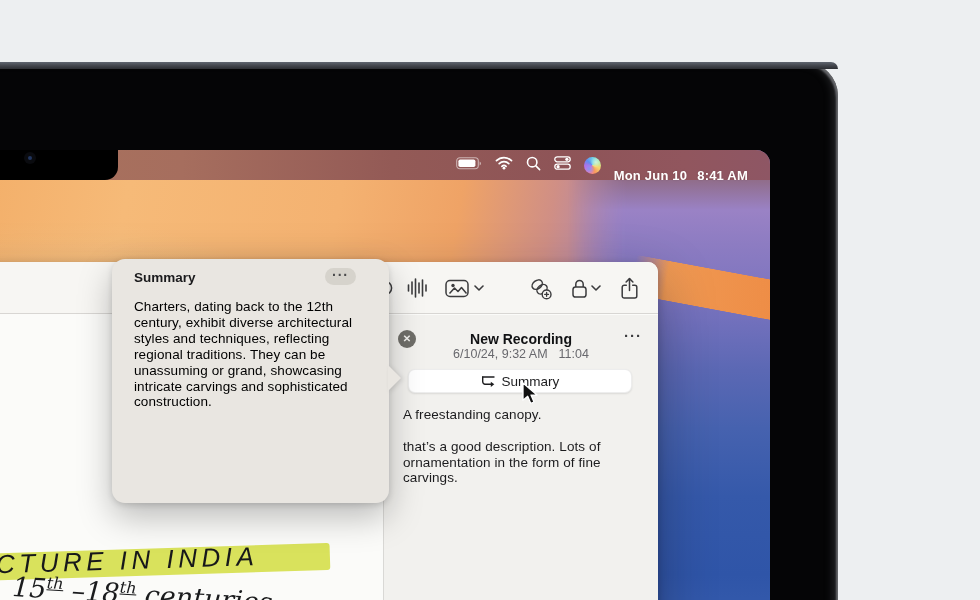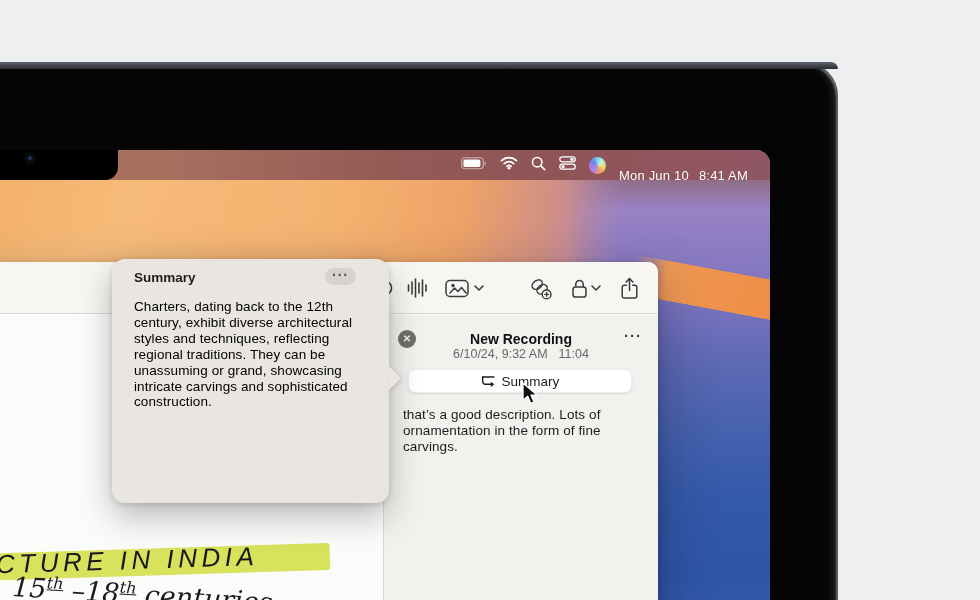--- a/index.html
+++ b/index.html
@@ -29,21 +29,21 @@
   .orange-band{position:absolute;left:702px;top:118px;width:150px;height:40px;
       background:linear-gradient(90deg,#f09d57,#ee8c45);
       transform:rotate(10.5deg);border-radius:4px;
       -webkit-mask:linear-gradient(to right,transparent 0,#000 34px);
       mask:linear-gradient(to right,transparent 0,#000 34px);}
 
   
   .menubar{position:absolute;left:0;top:0;width:840px;height:30px;
       background:linear-gradient(90deg,#aa745c 0%,#a66e5e 30%,#935a56 55%,#8e5457 75%,#91565e 90%,#8e5664 100%);}
   .menubar-items{position:absolute;right:22px;top:0;height:30px;display:flex;align-items:center;gap:13px;}
-  .mb-clock{color:#fff;font-size:13px;font-weight:normal;letter-spacing:.2px;display:flex;gap:10px;
+  .mb-clock{color:#fff;font-size:13px;font-weight:bold;letter-spacing:.2px;display:flex;gap:10px;
             text-shadow:0 0 2px rgba(0,0,0,.15);white-space:nowrap;margin-top:20px;}
   .siri-orb{width:17px;height:17px;border-radius:50%;
       background:
         radial-gradient(8px 8px at 30% 70%, rgba(120,150,255,.9), rgba(120,150,255,0) 70%),
         radial-gradient(9px 9px at 70% 30%, rgba(255,255,255,.55), rgba(255,255,255,0) 60%),
         conic-gradient(from 210deg,#f777b0,#c06be6,#5f8df2,#6fd3e8,#9ce8a6,#f5d86e,#f79a5e,#f777b0);}
   .notch{position:absolute;left:0;top:0;width:188px;height:30px;background:#000;
          border-bottom-right-radius:13px;}
   .camera{position:absolute;left:94px;top:2px;width:12px;height:12px;border-radius:50%;
           background:#0a0b0f;}
@@ -256,20 +256,21 @@
                   <path d="M1.7,3 V7.4 C1.7,9.6 3.4,10.3 5.6,10.3 H10.4"></path>
                 </g>
                 <path d="M9.8,7.7 L13.3,10.3 L9.8,12.9 Z" fill="#1d1d1f"></path>
               </svg>
               <span>Summary</span>
             </div>
             <svg class="cursor" width="16" height="23" viewBox="0 0 16 23">
               <path d="M1,1 L1,18.2 L5.7,14.3 L8.8,21.4 L12,20 L9,13.1 L15,13.1 Z" fill="#111" stroke="#fff" stroke-width="1.3" stroke-linejoin="round"></path>
             </svg>
             <div class="transcript">
+              <p>A freestanding canopy.</p>
               <p>that’s a good description. Lots of ornamentation in the form of fine carvings.</p>
 
             </div>
           </div>
         </div>
       </div>
 
       <div class="popover">
         <div class="popover-arrow"></div>
         <div class="popover-title">Summary</div>

